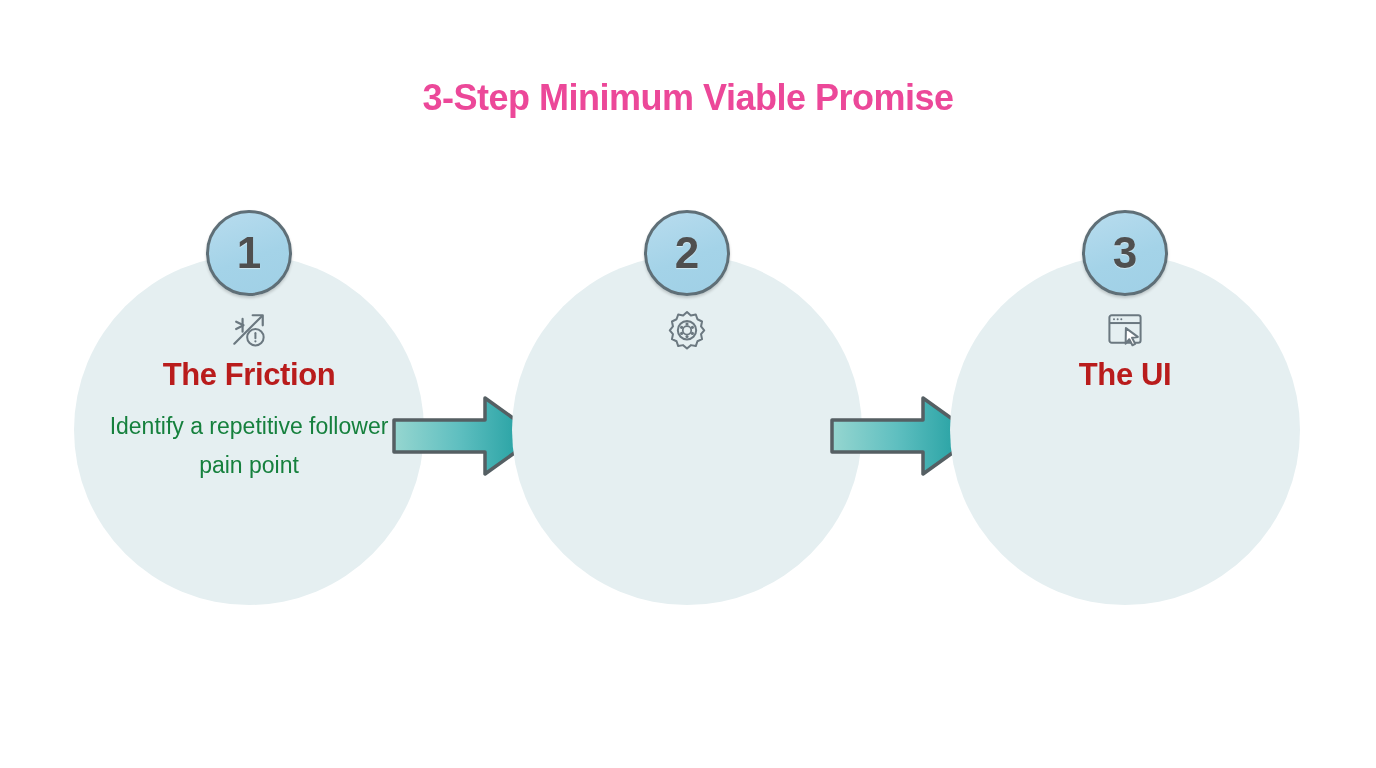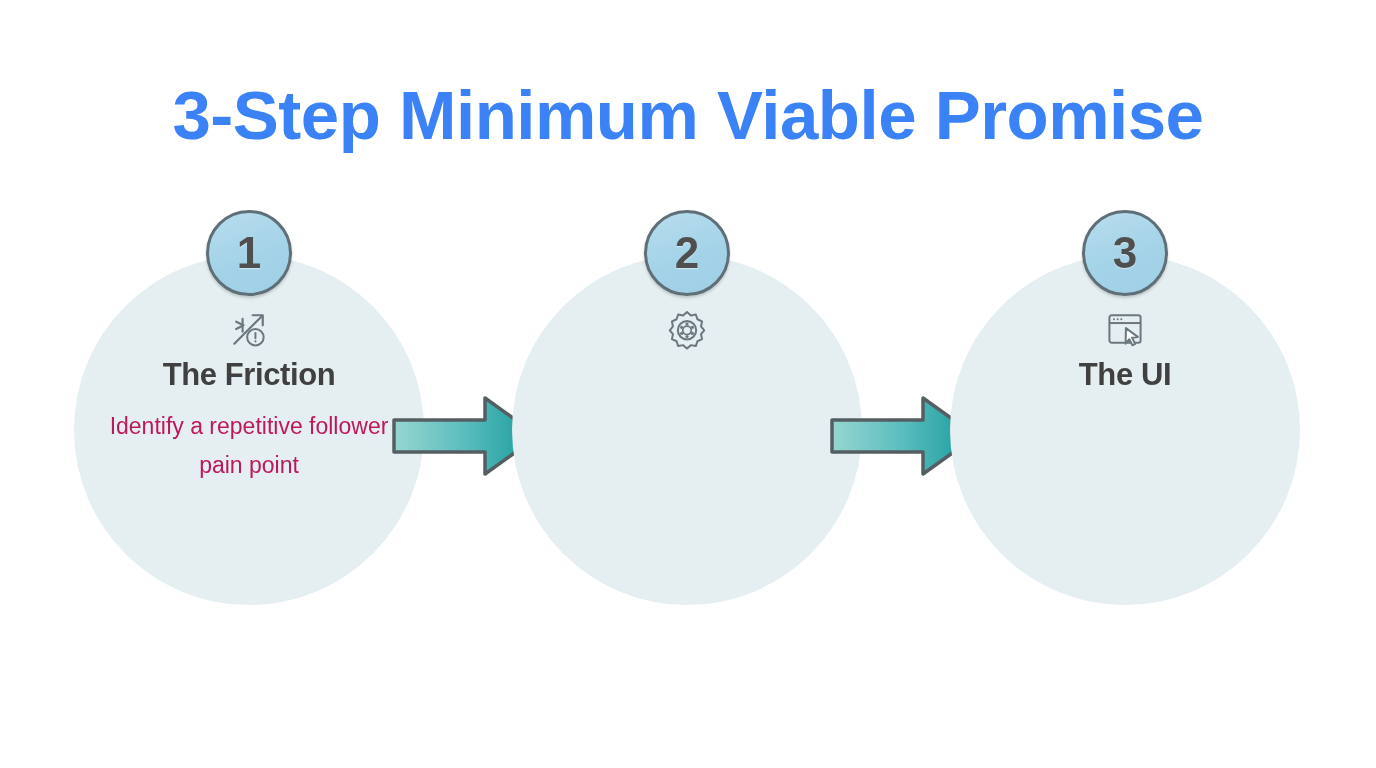--- a/index.html
+++ b/index.html
@@ -22,23 +22,23 @@
     height: 768px;
   }
 
   
   .page-title {
     position: absolute;
     left: 0;
     top: 78px;
     width: 1376px;
     text-align: center;
-    font-size: 69px;
+    font-size: 36px;
     font-weight: bold;
-    color: #3b82f6;
+    color: #ec4899;
     letter-spacing: -0.5px;
     line-height: 1.1;
   }
 
   
   .steps {
     position: absolute;
     left: 0;
     top: 0;
     width: 1376px;
@@ -87,31 +87,31 @@
   }
   .step-icon svg {
     display: block;
     width: 44px;
     height: 44px;
   }
 
   .step-heading {
     font-size: 31px;
     font-weight: bold;
-    color: #404040;
+    color: #b91c1c;
     line-height: 1.15;
     text-align: center;
     margin: 0 0 14px 0;
     letter-spacing: -0.4px;
   }
 
   .step-desc {
     font-size: 23px;
     font-weight: normal;
-    color: #be185d;
+    color: #15803d;
     line-height: 1.72;
     text-align: center;
     width: 290px;
     margin: 0;
   }
 
   
   .badge {
     position: absolute;
     top: -45px;

